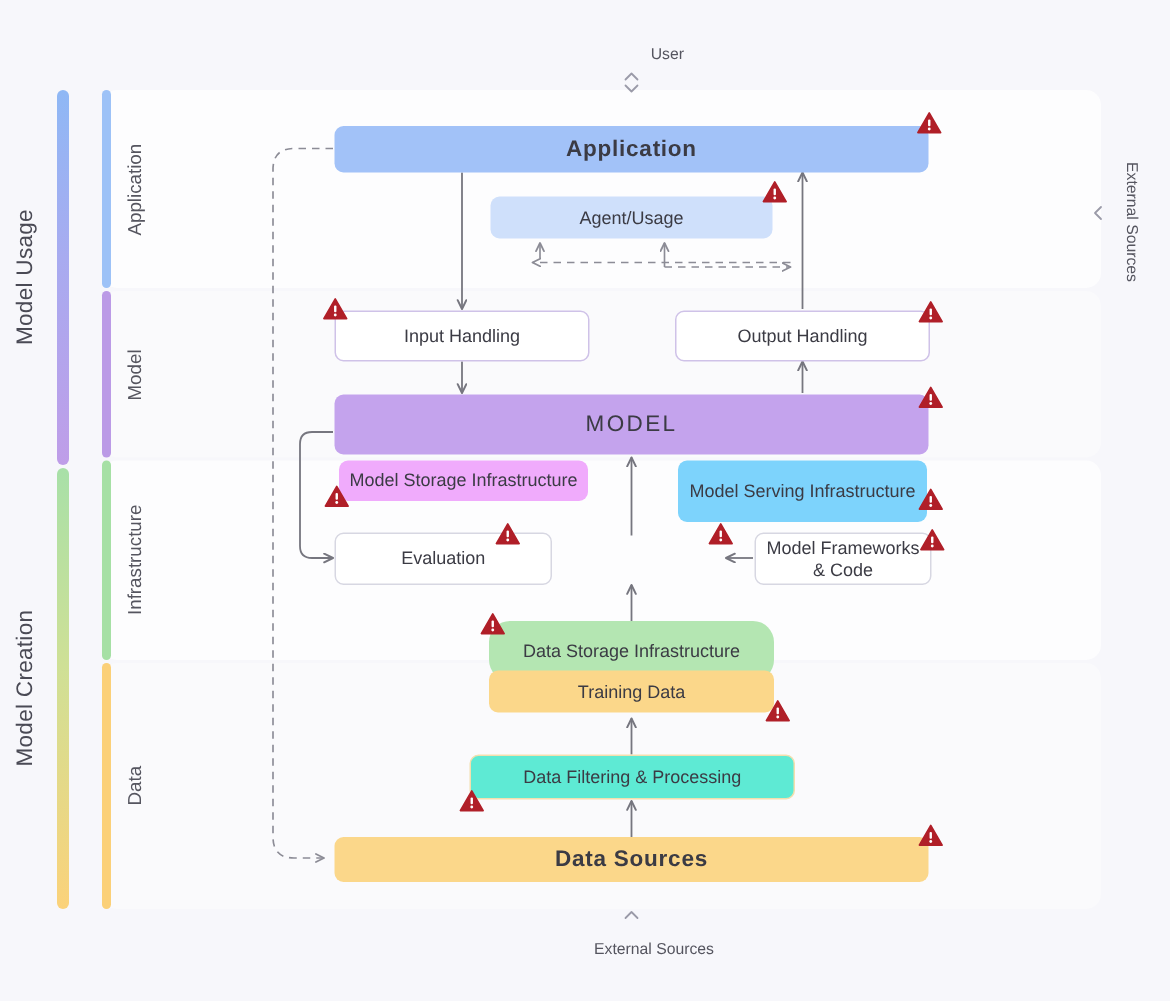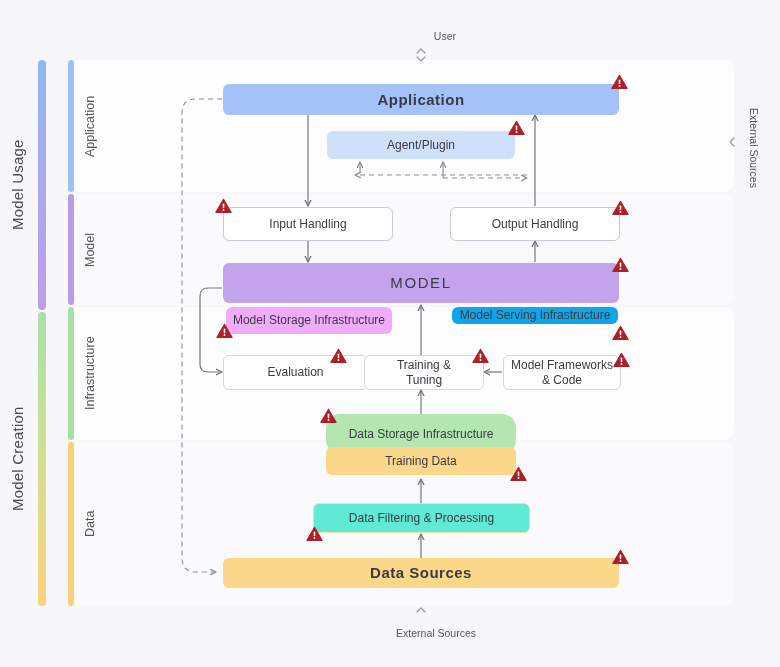--- a/index.html
+++ b/index.html
@@ -152,36 +152,34 @@
 
     <path d="M421,503 L421,479" fill="none" stroke="#76767f" stroke-width="1.2" marker-end="url(#arr)"></path>
 
     <path d="M421,558 L421,534" fill="none" stroke="#76767f" stroke-width="1.2" marker-end="url(#arr)"></path>
 
     <path d="M222,99 L196,99 Q182,99 182,113 L182,558 Q182,572 196,572 L216,572" fill="none" stroke="#8c8c96" stroke-width="1.1" stroke-dasharray="5 4" marker-end="url(#arrd)"></path>
   </svg>
 
   <div class="node big" style="left:223px; top:84px; width:396px; height:31px; background:#a2c2f8;">Application</div>
 
-  <div class="node" style="left:327px; top:131px; width:188px; height:28px; background:#cfe0fb;">Agent/Plugin</div>
+  <div class="node" style="left:327px; top:131px; width:188px; height:28px; background:#cfe0fb;">Agent/Usage</div>
 
   <div class="node outline-purple" style="left:223px; top:207px; width:170px; height:34px;">Input Handling</div>
 
   <div class="node outline-purple" style="left:450px; top:207px; width:170px; height:34px;">Output Handling</div>
 
   <div class="node model" style="left:223px; top:263px; width:396px; height:40px; background:#c4a3ed;">MODEL</div>
 
   <div class="node" style="left:226px; top:307px; width:166px; height:27px; background:#f0abfc;">Model Storage Infrastructure</div>
 
-  <div class="node" style="left:452px; top:307px; width:166px; height:17px; background:#0ea5e9;">Model Serving Infrastructure</div>
+  <div class="node" style="left:452px; top:307px; width:166px; height:41px; background:#7dd3fc;">Model Serving Infrastructure</div>
 
   <div class="node outline" style="left:223px; top:355px; width:145px; height:35px;">Evaluation</div>
 
-  <div class="node outline" style="left:364px; top:355px; width:120px; height:35px; white-space:pre-line;">Training &amp;
-Tuning</div>
 
   <div class="node outline" style="left:503px; top:355px; width:118px; height:35px; white-space:pre-line;">Model Frameworks
 &amp; Code</div>
 
   <div class="node" style="left:326px; top:414px; width:190px; height:40px; background:#b4e6b2;border-radius:14px;">Data Storage Infrastructure</div>
 
   <div class="node" style="left:326px; top:447px; width:190px; height:28px; background:#fbd78a;">Training Data</div>
 
   <div class="node outline-yellow" style="left:313px; top:503px; width:217px; height:30px;">Data Filtering &amp; Processing</div>
 

